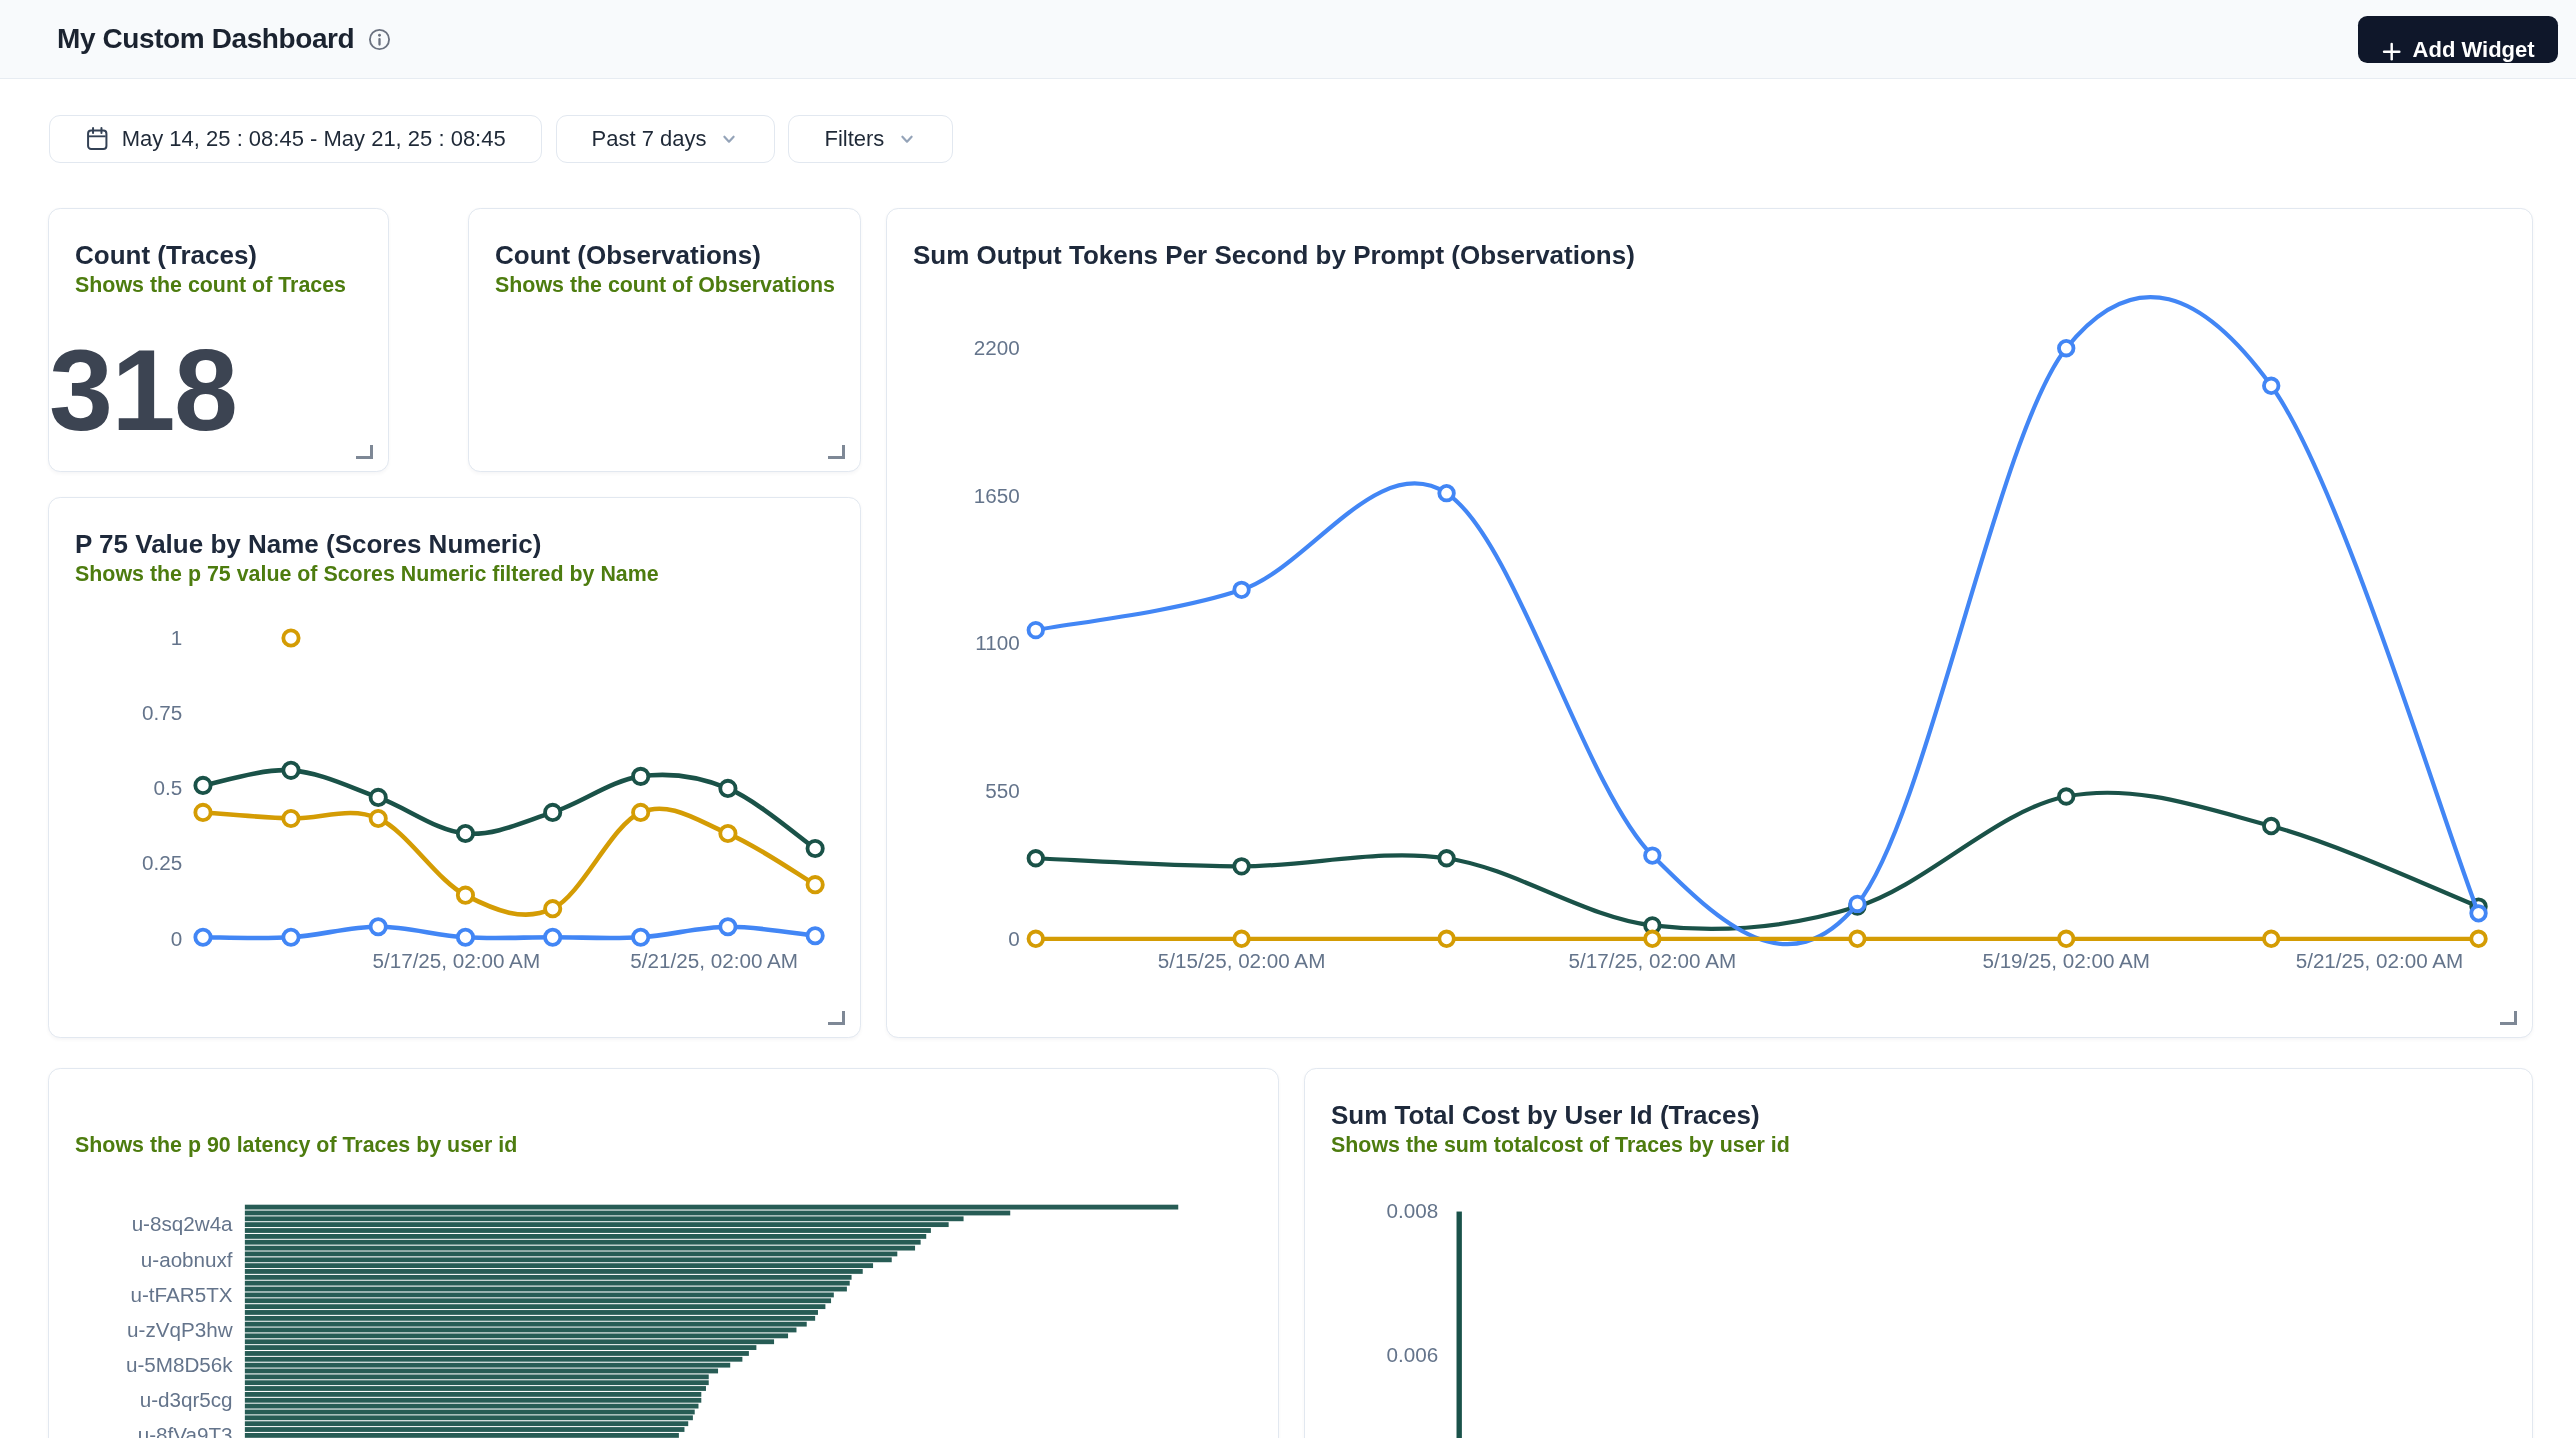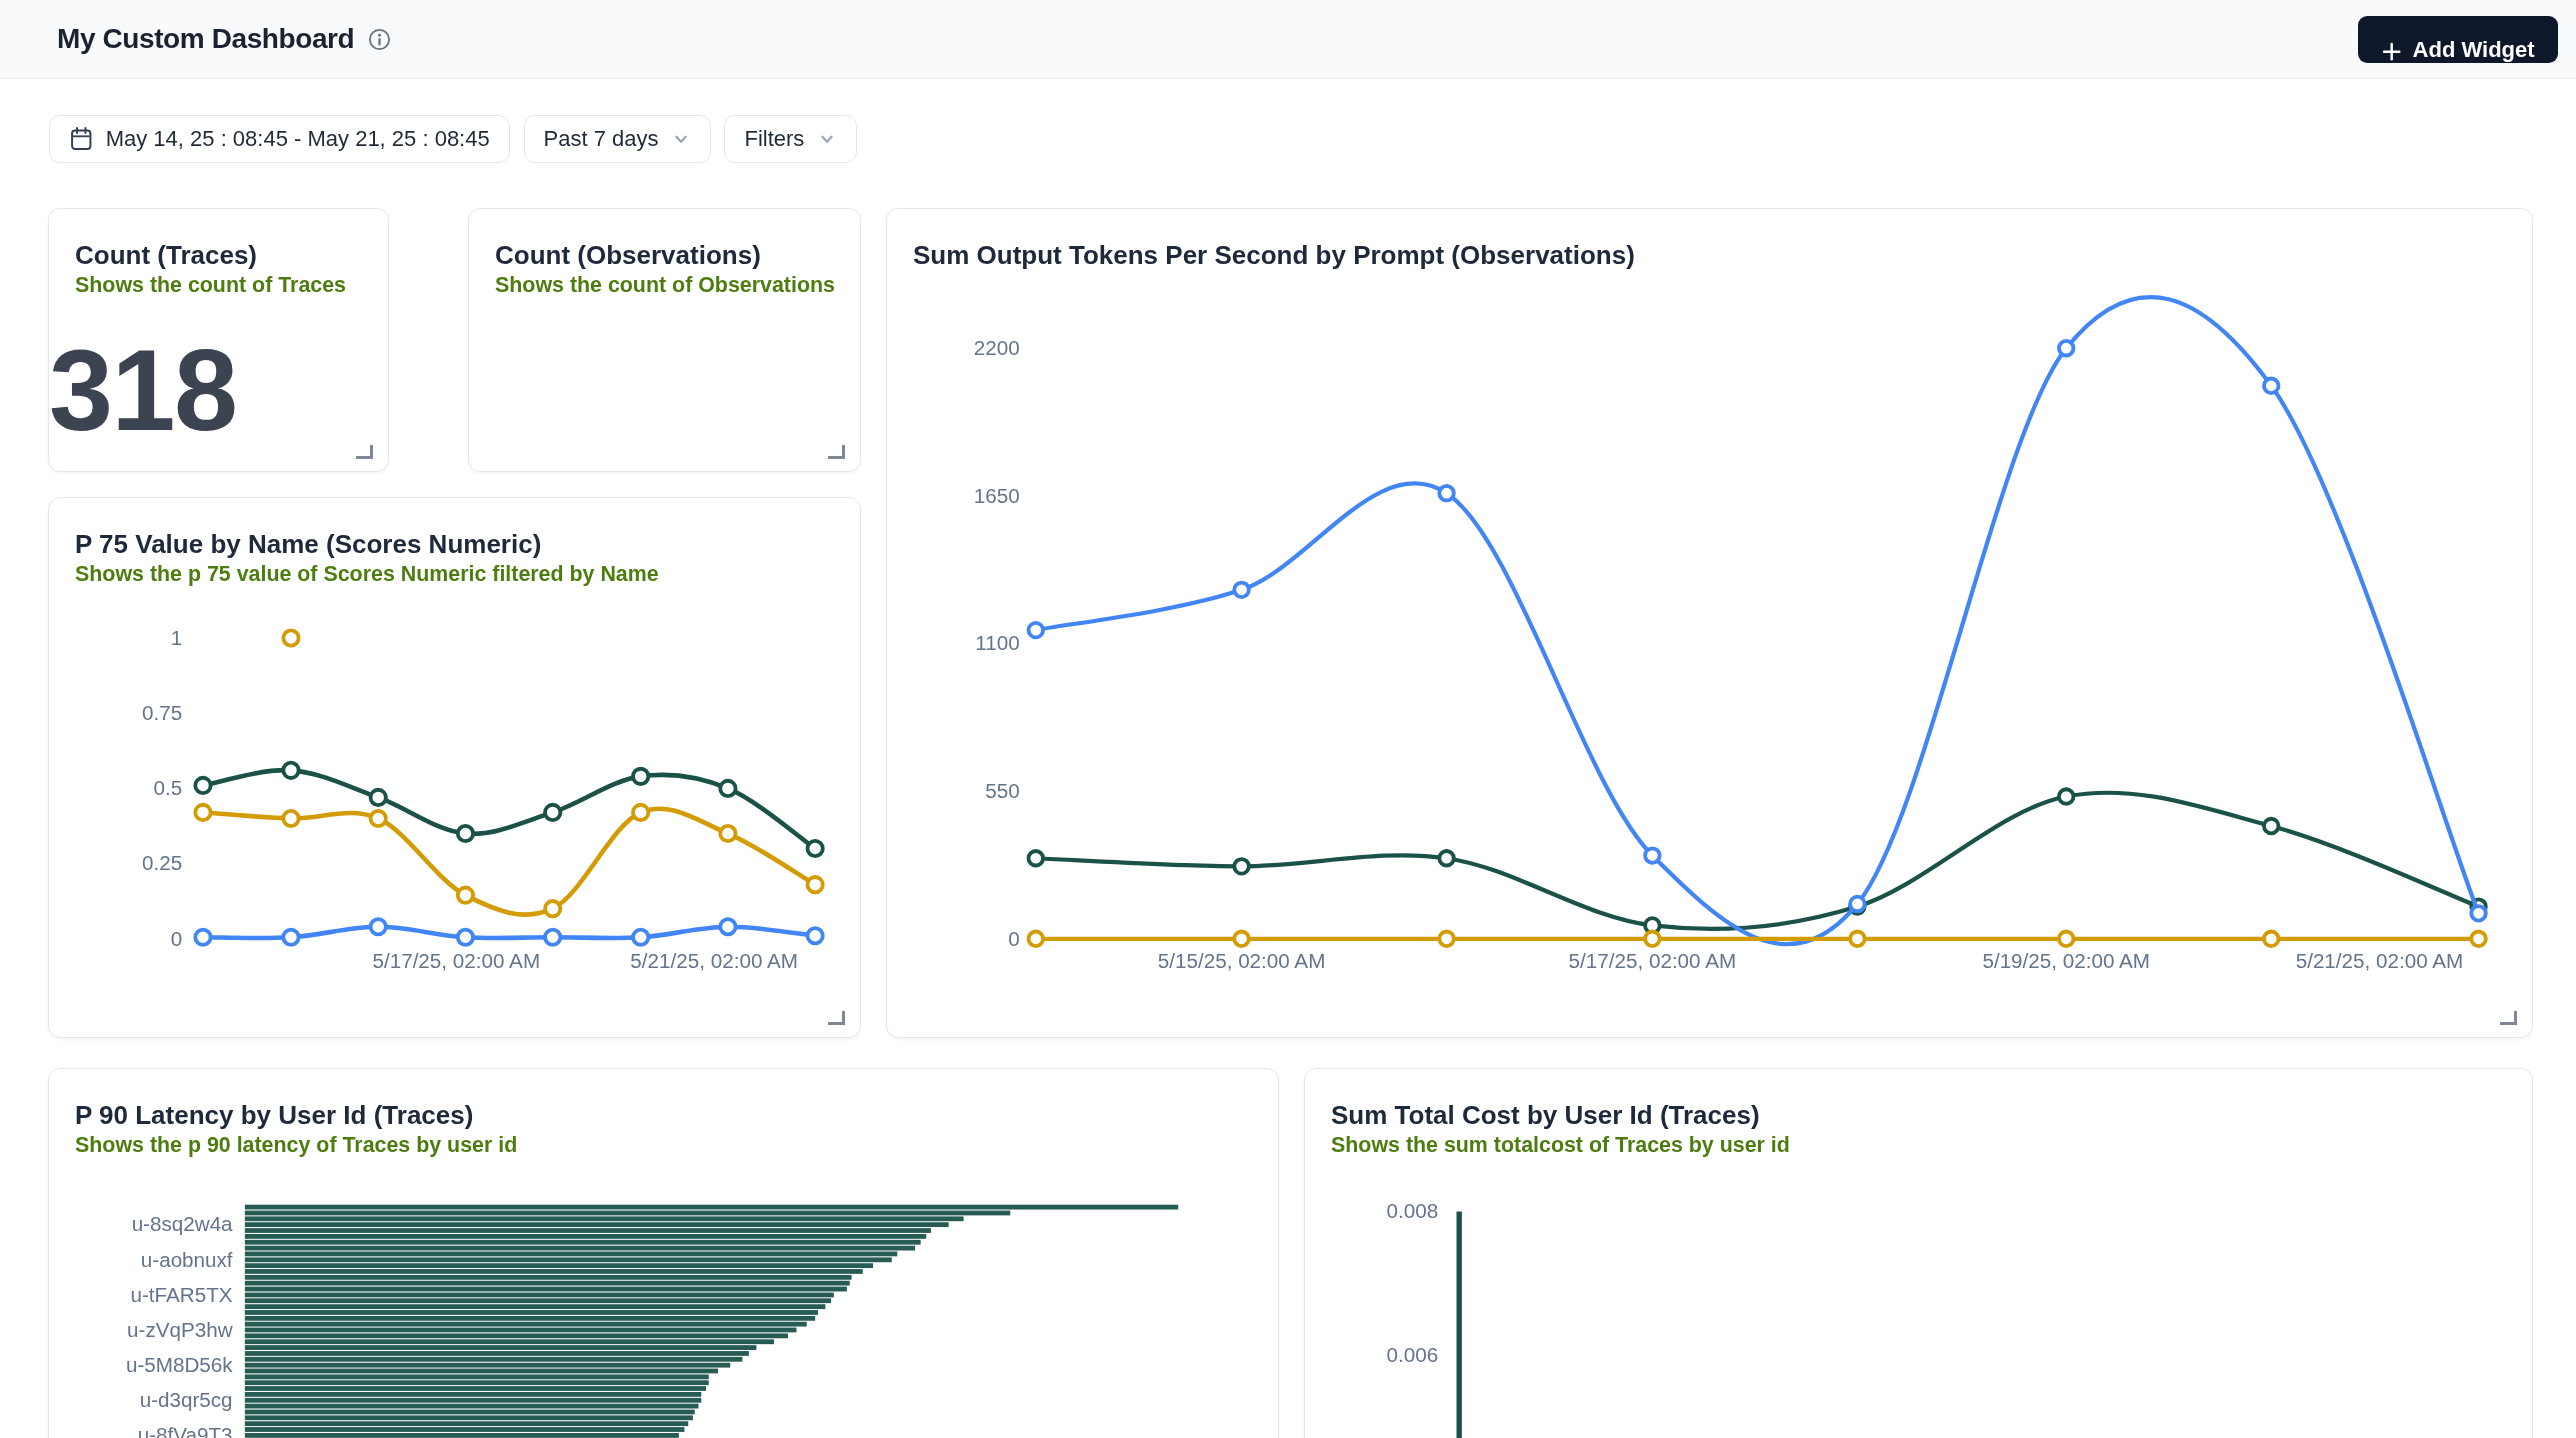--- a/index.html
+++ b/index.html
@@ -25,21 +25,21 @@
     display: flex; align-items: flex-end; gap: 10.7px;
     background: #0f172a; color: #ffffff; border: none; cursor: pointer;
     height: 47px; padding: 0 23px; border-radius: 9.2px;
     font-size: 22px; font-weight: 600; font-family: inherit;
   }
 
   
   .filter-row { position: absolute; top: 115px; left: 49px; display: flex; gap: 13.8px; }
   .chip {
     display: flex; align-items: center; gap: 12.2px;
-    height: 48px; padding: 0 19px;
+    height: 48px; padding: 0 35px;
     border: 1.5px solid #e2e8f0; border-radius: 11px; background: #ffffff;
     font-size: 22px; font-weight: 500; color: #1f2937; cursor: pointer; font-family: inherit;
   }
 
   
   .card {
     position: absolute; background: #ffffff;
     border: 1.5px solid #e2e8f0; border-radius: 12.2px;
     box-shadow: 0 1.5px 3.8px rgba(15,23,42,0.04);
     overflow: hidden;
@@ -264,21 +264,20 @@
       <rect x="256" y="513.6" width="549" height="6.3" fill="#275c55"></rect>
       <rect x="256" y="521.3" width="546.6" height="6.3" fill="#275c55"></rect>
       <text x="240" y="211.9" text-anchor="end" font-size="27" fill="#64748b">u-8sq2w4a</text>
       <text x="240" y="257.9" text-anchor="end" font-size="27" fill="#64748b">u-aobnuxf</text>
       <text x="240" y="303.8" text-anchor="end" font-size="27" fill="#64748b">u-tFAR5TX</text>
       <text x="240" y="349.6" text-anchor="end" font-size="27" fill="#64748b">u-zVqP3hw</text>
       <text x="240" y="395.6" text-anchor="end" font-size="27" fill="#64748b">u-5M8D56k</text>
       <text x="240" y="441.5" text-anchor="end" font-size="27" fill="#64748b">u-d3qr5cg</text>
       <text x="240" y="487.4" text-anchor="end" font-size="27" fill="#64748b">u-8fVa9T3</text>
     </svg>
-  <div class="card-title">P 90 Latency by User Id (Traces)</div>
   <div class="card-subtitle">Shows the p 90 latency of Traces by user id</div>
 </section>
 
 <section class="card" id="card-cost">
   <svg class="chart-canvas" id="chart-cost" width="1229" height="582" viewBox="0 0 1606 760">
       <text x="174" y="195" text-anchor="end" font-size="27" fill="#64748b">0.008</text>
       <text x="174" y="382" text-anchor="end" font-size="27" fill="#64748b">0.006</text>
       <rect x="198" y="186" width="7" height="574" fill="#1a524a"></rect>
     </svg>
   <div class="card-title">Sum Total Cost by User Id (Traces)</div>

